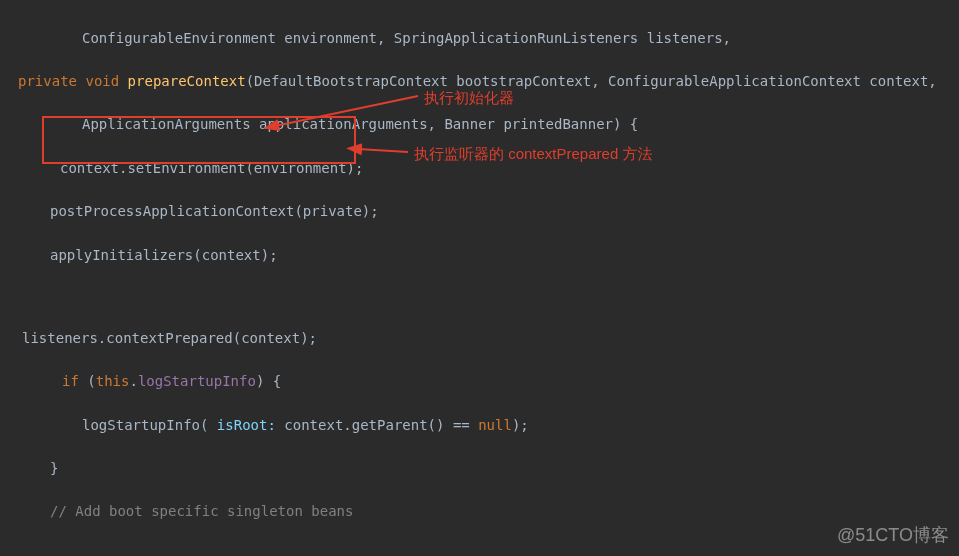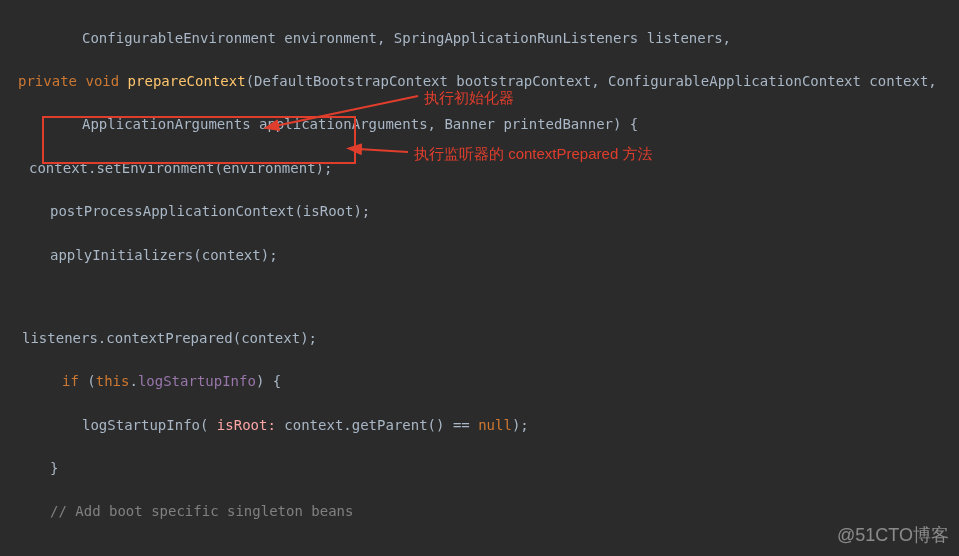--- a/index.html
+++ b/index.html
@@ -16,21 +16,21 @@
     position: relative;
   }
   .code {
     padding: 6px 0 0 0;
     white-space: pre;
   }
   .ln { display:block; padding-left:18px; }
   .kw    { color:#cc7832; }      
   .decl  { color:#ffc66d; }
   .cmt   { color:#808080; }
-  .hint  { color:#fca5a5; font-style:normal; }
+  .hint  { color:#7dd3fc; font-style:normal; }
   .field { color:#9876aa; }      
   .annot-box {
     position:absolute;
     border:2px solid #e03e2d;
     pointer-events:none;
   }
   .annot-label {
     position:absolute;
     color:#e03e2d;
     font-family: "Microsoft YaHei", "PingFang SC", sans-serif;
@@ -52,22 +52,22 @@
     pointer-events:none;
   }
 </style>
 </head>
 <body>
 
 <div class="code">
 <span class="ln" style="padding-left:82px;"><span>ConfigurableEnvironment environment, SpringApplicationRunListeners listeners,</span></span>
 <span class="ln"><span class="kw">private</span> <span class="kw">void</span> <span class="decl">prepareContext</span><span>(DefaultBootstrapContext bootstrapContext, ConfigurableApplicationContext context,</span></span>
 <span class="ln" style="padding-left:82px;"><span>ApplicationArguments applicationArguments, Banner printedBanner) {</span></span>
-<span class="ln" style="padding-left:29px;"><span>context.setEnvironment(environment);</span></span>
-<span class="ln" style="padding-left:50px;"><span>postProcessApplicationContext(isRoot);</span></span>
+<span class="ln" style="padding-left:60px;"><span>context.setEnvironment(environment);</span></span>
+<span class="ln" style="padding-left:50px;"><span>postProcessApplicationContext(private);</span></span>
 <span class="ln" style="padding-left:50px;"><span>applyInitializers(context);</span></span>
 <span class="ln" style="padding-left:22px;margin-top:40px;"><span>listeners.contextPrepared(context);</span></span>
 <span class="ln" style="padding-left:62px;"><span class="kw">if</span><span> (</span><span class="kw">this</span><span>.</span><span class="field">logStartupInfo</span><span>) {</span></span>
 <span class="ln" style="padding-left:82px;"><span>logStartupInfo(</span><span class="hint"> isRoot:</span><span> context.getParent() == </span><span class="kw">null</span><span>);</span></span>
 <span class="ln" style="padding-left:50px;"><span>}</span></span>
 <span class="ln" style="padding-left:50px;"><span class="cmt">// Add boot specific singleton beans</span></span>
 
 
 
 

